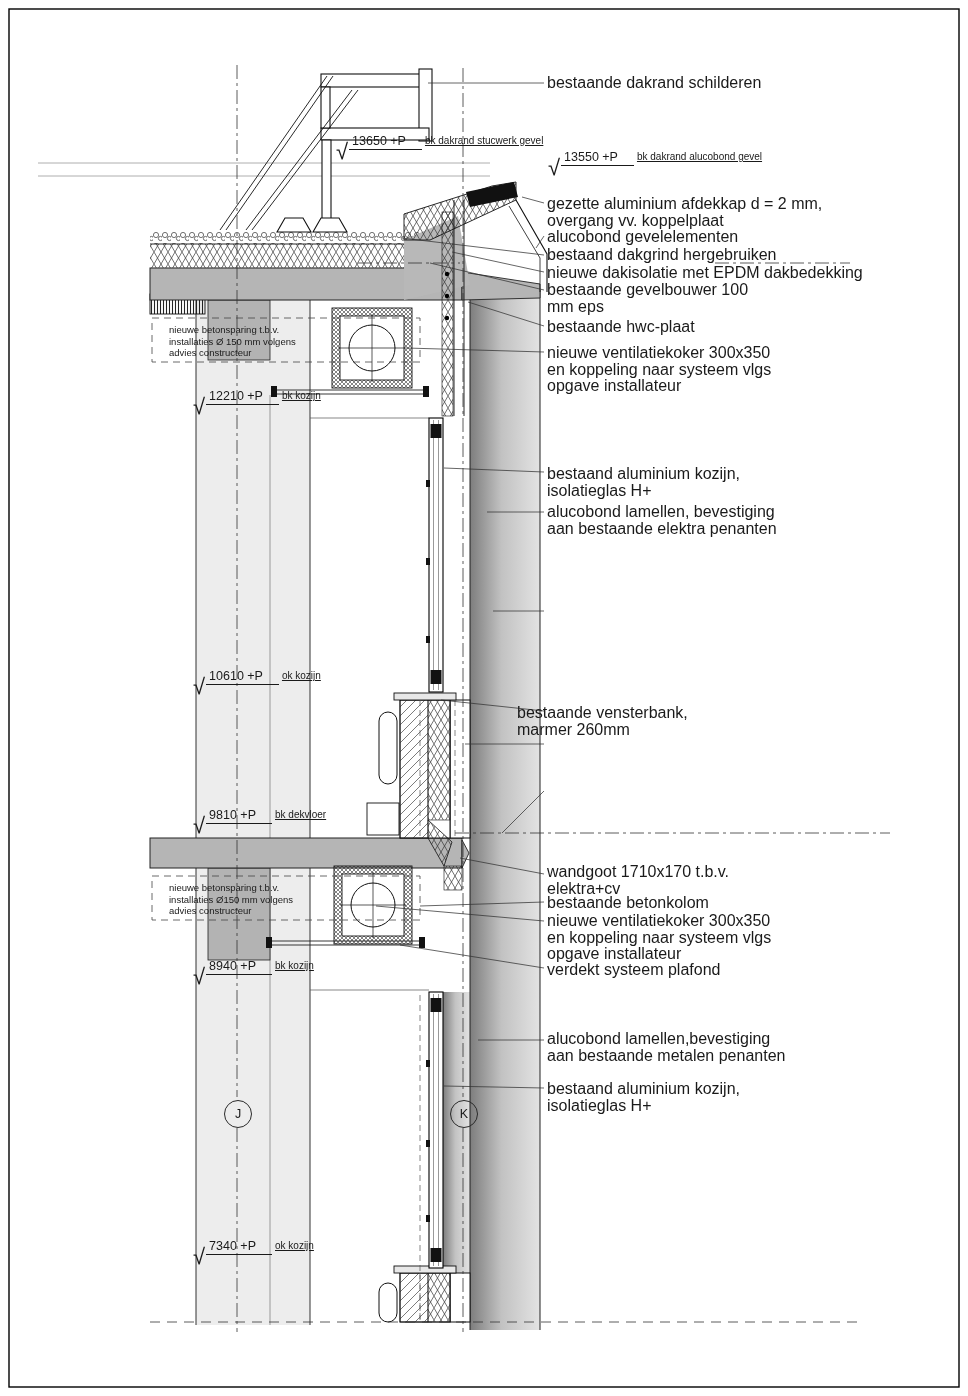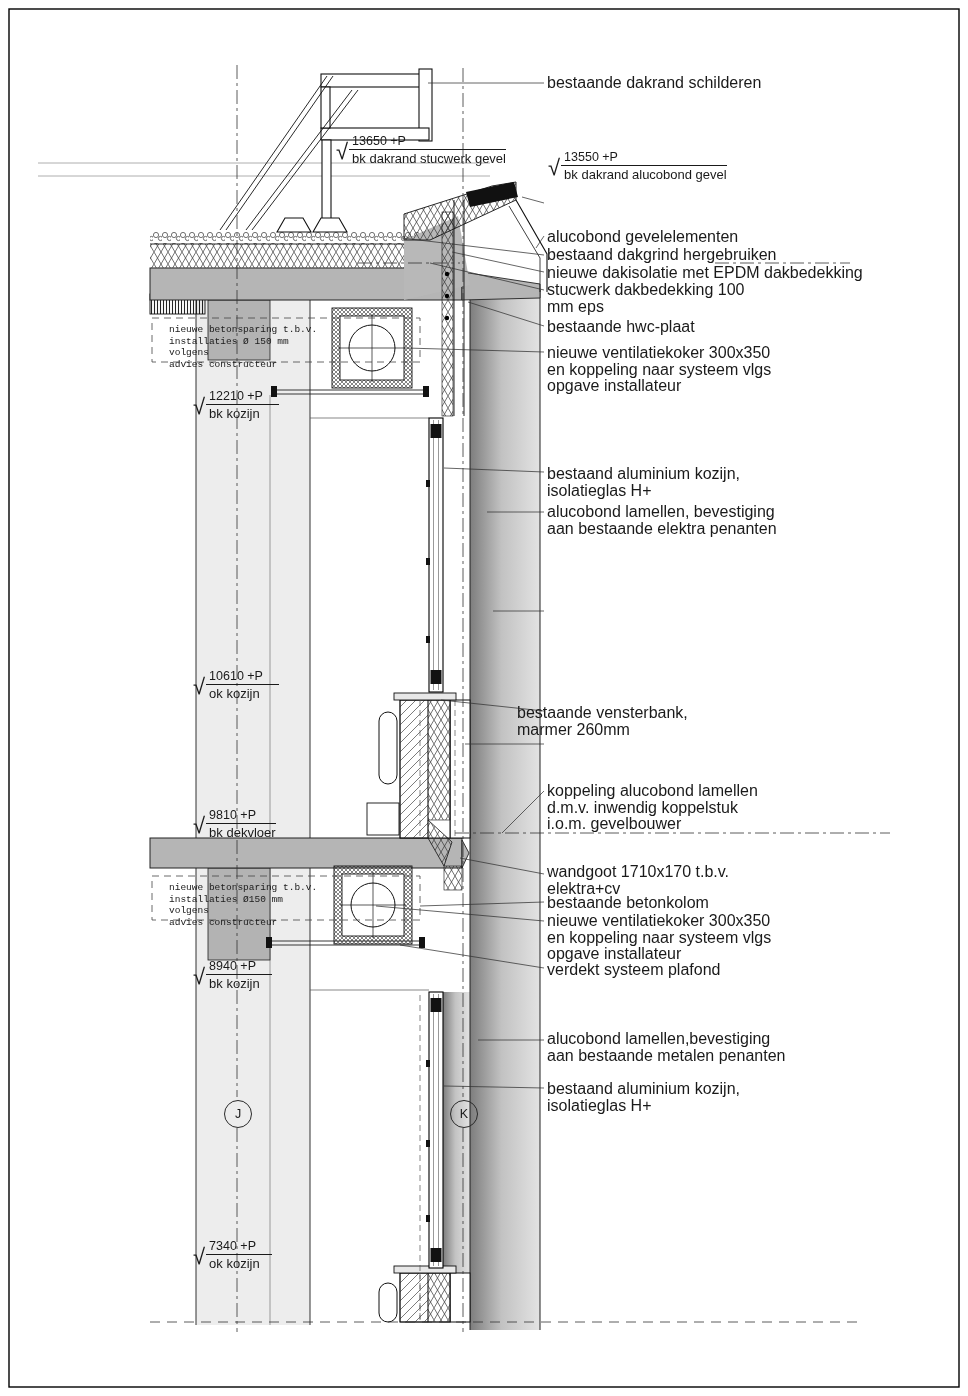--- a/index.html
+++ b/index.html
@@ -1,25 +1,25 @@
 <!DOCTYPE html>
 <html><head>
 <meta charset="utf-8">
 <style>
   html,body{margin:0;padding:0;background:#fff;}
   .canvas{position:relative;width:968px;height:1396px;background:#ffffff;
           font-family:"Liberation Sans",sans-serif;color:#1a1a1a;overflow:hidden;}
   .canvas svg{position:absolute;left:0;top:0;}
   .ann{position:absolute;font-size:16px;line-height:16.5px;white-space:pre-line;}
-  .note{position:absolute;font-size:9.5px;line-height:11.5px;white-space:pre-line;font-family:Liberation Mono, monospace;}
+  .note{position:absolute;font-size:9.5px;line-height:11.5px;white-space:pre-line;}
   .level{position:absolute;display:flex;align-items:flex-start;}
   .chk{font-size:22px;font-weight:400;line-height:1;margin-top:7px;margin-right:1px;}
-  .lvl-col{display:flex;flex-direction:column;}
+  .lvl-col{display:flex;flex-direction:row;}
   .lvl-val{font-size:12.5px;border-bottom:1.2px solid #1a1a1a;padding:0 16px 1px 3px;}
-  .lvl-ref{font-size:13px;padding-left:3px;padding-top:1px;}
+  .lvl-ref{font-size:10px;padding-left:3px;padding-top:1px;text-decoration:underline;}
   .bubble{position:absolute;width:26px;height:26px;border:1.2px solid #2a2a2a;border-radius:50%;
           display:flex;align-items:center;justify-content:center;font-size:12.5px;background:transparent;}
 </style>
 </head>
 <body>
 
 <div class="canvas">
 
 <svg width="968" height="1396" viewBox="0 0 968 1396">
   <defs>
@@ -284,38 +284,37 @@
 <div class="bubble" style="left:450px;top:1100px">K</div>
 
 <div class="note" style="left:169px;top:324px;width:150px">nieuwe betonsparing t.b.v.
 installaties Ø 150 mm volgens
 advies constructeur</div>
 <div class="note" style="left:169px;top:882px;width:150px">nieuwe betonsparing t.b.v.
 installaties Ø150 mm volgens
 advies constructeur</div>
 
 <div class="ann" style="left:547px;top:75px">bestaande dakrand schilderen</div>
+<div class="ann" style="left:547px;top:196px">gezette aluminium afdekkap d = 2 mm,
+overgang vv. koppelplaat</div>
 <div class="ann" style="left:547px;top:229px">alucobond gevelelementen</div>
 <div class="ann" style="left:547px;top:247px">bestaand dakgrind hergebruiken</div>
 <div class="ann" style="left:547px;top:265px">nieuwe dakisolatie met EPDM dakbedekking</div>
-<div class="ann" style="left:547px;top:282px">stucwerk dakbedekking 100
+<div class="ann" style="left:547px;top:282px">bestaande gevelbouwer 100
 mm eps</div>
 <div class="ann" style="left:547px;top:319px">bestaande hwc-plaat</div>
 <div class="ann" style="left:547px;top:345px">nieuwe ventilatiekoker 300x350
 en koppeling naar systeem vlgs
 opgave installateur</div>
 <div class="ann" style="left:547px;top:466px">bestaand aluminium kozijn,
 isolatieglas H+</div>
 <div class="ann" style="left:547px;top:504px">alucobond lamellen, bevestiging
 aan bestaande elektra penanten</div>
 <div class="ann" style="left:517px;top:705px">bestaande vensterbank,
 marmer 260mm</div>
-<div class="ann" style="left:547px;top:783px">koppeling alucobond lamellen
-d.m.v. inwendig koppelstuk
-i.o.m. gevelbouwer</div>
 <div class="ann" style="left:547px;top:864px">wandgoot 1710x170 t.b.v.
 elektra+cv</div>
 <div class="ann" style="left:547px;top:895px">bestaande betonkolom</div>
 <div class="ann" style="left:547px;top:913px">nieuwe ventilatiekoker 300x350
 en koppeling naar systeem vlgs
 opgave installateur</div>
 <div class="ann" style="left:547px;top:962px">verdekt systeem plafond</div>
 <div class="ann" style="left:547px;top:1031px">alucobond lamellen,bevestiging
 aan bestaande metalen penanten</div>
 <div class="ann" style="left:547px;top:1081px">bestaand aluminium kozijn,

